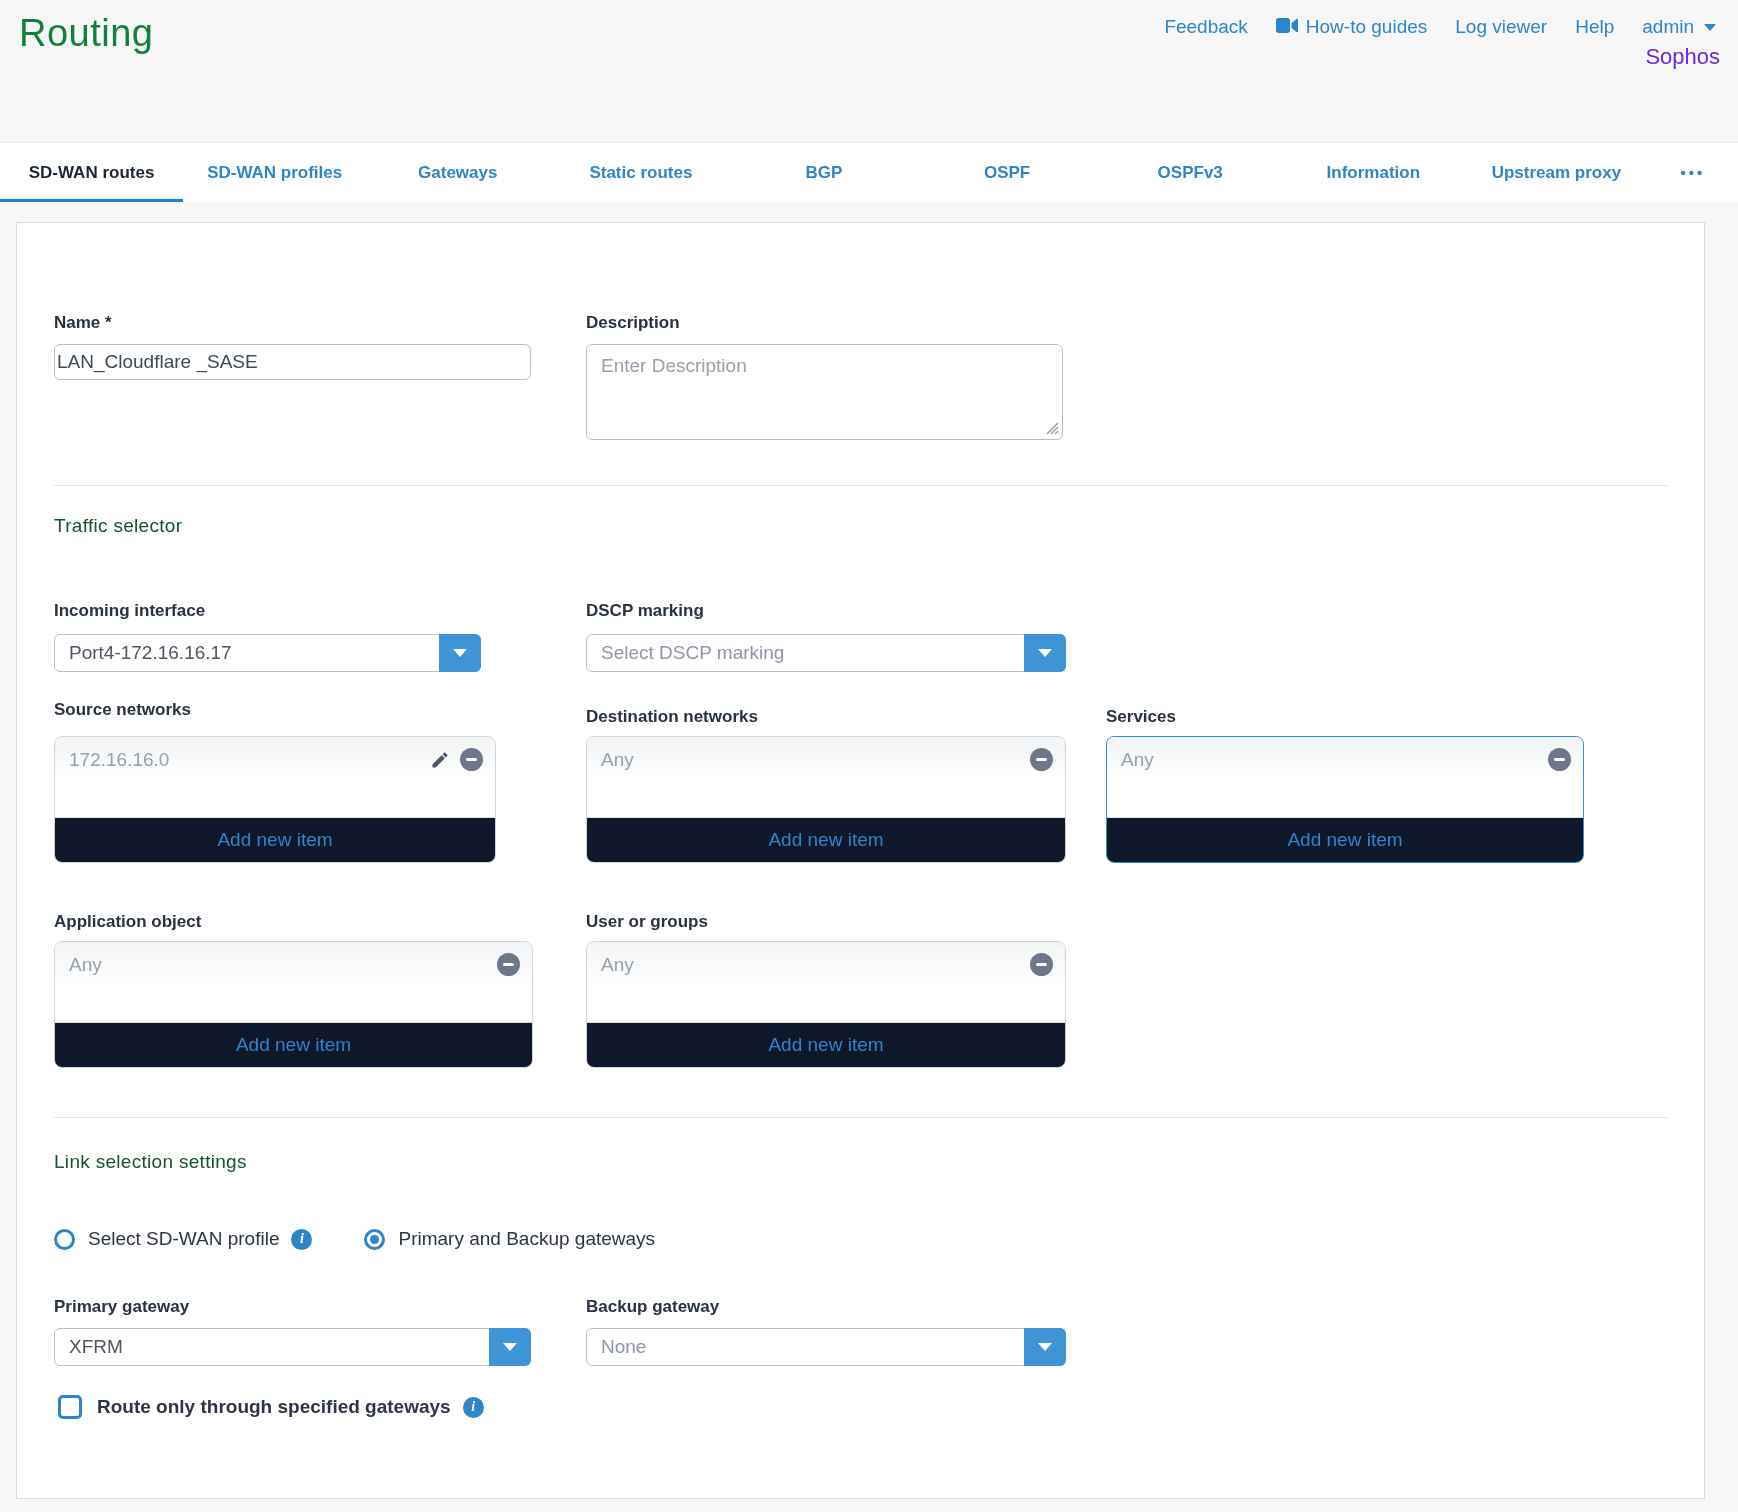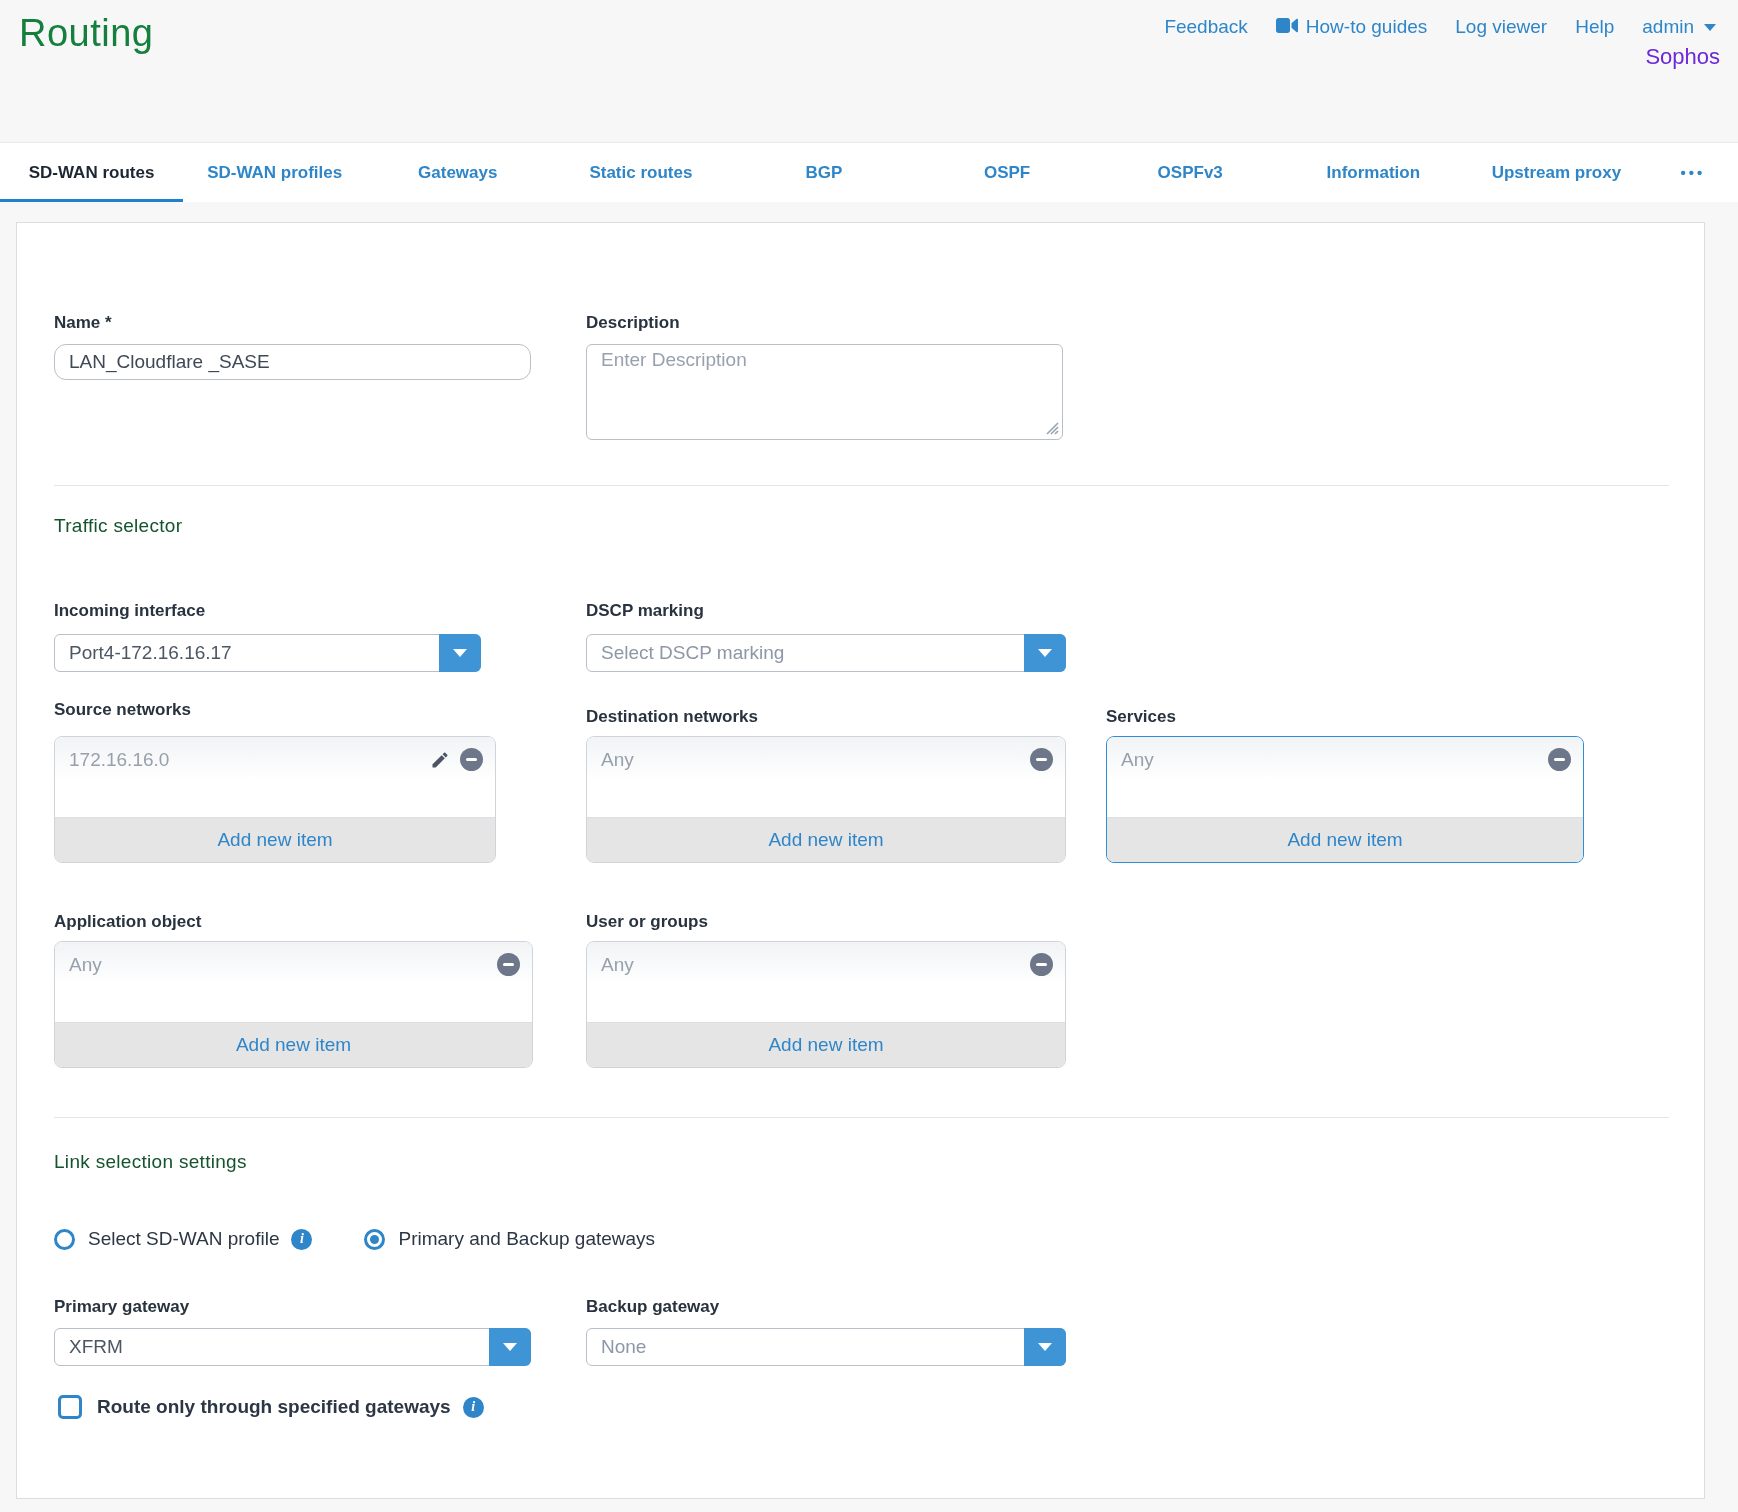--- a/index.html
+++ b/index.html
@@ -50,28 +50,28 @@
     flex:0 0 90px; display:flex; align-items:center; justify-content:center;
     color:#2e86c9; font-size:15px; letter-spacing:3px; font-weight:700; cursor:pointer;
   }
   
   .card {
     position:absolute; left:16px; top:222px; width:1689px; height:1277px;
     background:#ffffff; border:1px solid #dadde0;
   }
   .field-label { position:absolute; font-size:17px; font-weight:700; color:#29333f; }
   .text-input {
-    position:absolute; height:36px; border:1px solid #b9bfc7; border-radius:12px;
+    position:absolute; height:36px; border:1px solid #b9bfc7; border-radius:6px;
     font-family:"Liberation Sans", sans-serif; font-size:19px; color:#3f4956;
-    padding:0 14px; background:#fff; outline:none; width:477px;
+    padding:0 2px; background:#fff; outline:none; width:477px;
   }
   .textarea {
     position:absolute; border:1px solid #b9bfc7; border-radius:6px;
     font-family:"Liberation Sans", sans-serif; font-size:19px; color:#3f4956;
-    padding:4px 14px; background:#fff; outline:none; resize:none; width:477px; height:96px;
+    padding:10px 14px; background:#fff; outline:none; resize:none; width:477px; height:96px;
   }
   .textarea::placeholder { color:#98a1ad; }
   .resize-grip { position:absolute; pointer-events:none; }
   .divider { position:absolute; left:37px; width:1615px; height:0; border-top:1px solid #e3e6e8; }
   .section-heading { position:absolute; font-size:19px; font-weight:400; color:#14532d; letter-spacing:.3px; }
   
   .select {
     position:absolute; height:38px; border:1px solid #b9bfc7; border-radius:6px;
     background:#fff; display:flex; align-items:center; cursor:pointer;
   }
@@ -92,21 +92,21 @@
   }
   .item-box.focused { border:1px solid #2e8fd4; }
   .item-row {
     height:45px; flex:0 0 45px; display:flex; align-items:center; padding:0 12px 0 14px;
     background:linear-gradient(180deg,#f1f3f5 0%,#ffffff 95%);
   }
   .item-row .item-text { flex:1; font-size:19px; color:#97a0ac; }
   .item-spacer { flex:1 1 auto; background:#fff; }
   .add-row {
     flex:0 0 45px; display:flex; align-items:center; justify-content:center;
-    background:#e5e5e5; border-top:1px solid #dadfe4;
+    background:#0f172a; border-top:1px solid #dadfe4;
     font-size:19px; color:#2e86c9; cursor:pointer;
   }
   .minus-icon {
     width:23px; height:23px; border-radius:50%; background:#6d7789;
     display:flex; align-items:center; justify-content:center; cursor:pointer; flex:0 0 23px;
   }
   .minus-icon span { display:block; width:11px; height:3px; background:#fff; border-radius:2px; }
   .pencil-icon { width:22px; height:22px; margin-right:9px; cursor:pointer; display:flex; align-items:center; justify-content:center; }
   
   .radio-row { position:absolute; display:flex; align-items:center; }

